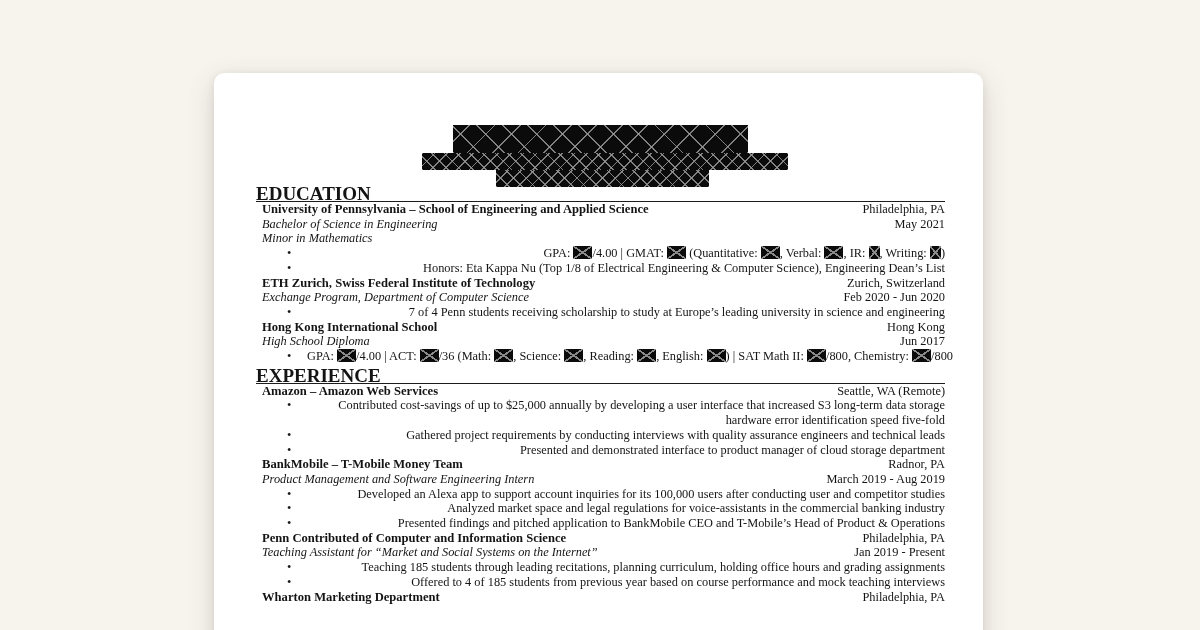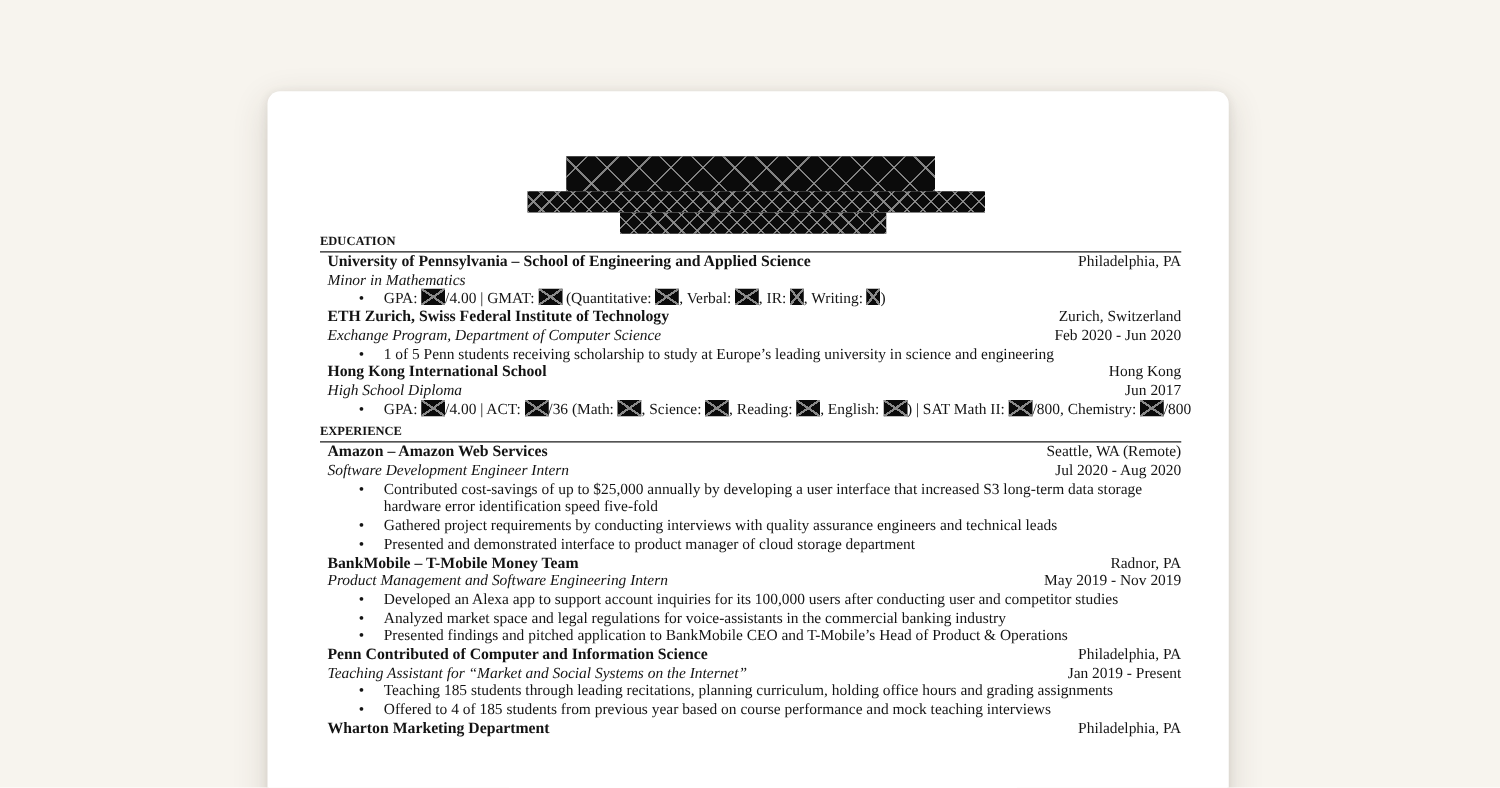--- a/index.html
+++ b/index.html
@@ -40,32 +40,32 @@
       repeating-linear-gradient(-45deg, rgba(150,150,150,.85) 0 1.3px, transparent 1.3px 18px);
   }
   .nr1 { left: 197px; top: 0;    width: 295px; height: 28px; }
   .nr2 { left: 166px; top: 28px; width: 366px; height: 17px; }
   .nr3 { left: 240px; top: 45px; width: 213px; height: 17px; }
   
   .section { margin-top: 0; }
   .section + .section { margin-top: 5px; }
   .section-title {
     font-weight: bold;
-    font-size: 10px;
+    font-size: 19px;
     line-height: 13px;
     border-bottom: 1.6px solid #1c1c1c;
     padding-bottom: 1px;
   }
   .entry { padding-left: 6px; }
   .row { display: flex; justify-content: space-between; align-items: baseline; }
   .org   { font-weight: bold; font-size: 12.6px; }
   .right { white-space: nowrap; font-style: normal; }
   .role  { font-style: italic; }
   .xline { font-style: italic; }
-  .bullet { position: relative; padding-left: 45px; }
+  .bullet { position: relative; padding-left: 45px; text-align: right; }
   .bullet::before {
     content: "\2022";
     position: absolute; left: 25px; top: 0;
   }
   .bullet.nowrap { white-space: nowrap; }
   
   .rx {
     display: inline-block;
     width: 19px; height: 13px;
     vertical-align: -2px;
@@ -87,69 +87,70 @@
       <div class="nr nr3 xh"></div>
     </div>
     <div id="sections">
         <div class="section">
           <div class="section-title">EDUCATION</div>
           <div class="entry">
             <div class="row">
               <span class="org">University of Pennsylvania – School of Engineering and Applied Science</span>
               <span class="right">Philadelphia, PA</span>
             </div>
+            <div class="row">
+              <span class="role">Bachelor of Science in Engineering</span>
+              <span class="right">May 2021</span>
+            </div>
             <div class="xline">Minor in Mathematics</div>
             <div class="bullet nowrap">GPA: <span class="rx"></span>/4.00 | GMAT: <span class="rx"></span> (Quantitative: <span class="rx"></span>, Verbal: <span class="rx"></span>, IR: <span class="rx small"></span>, Writing: <span class="rx small"></span>)</div>
+            <div class="bullet">Honors: Eta Kappa Nu (Top 1/8 of Electrical Engineering &amp; Computer Science), Engineering Dean’s List</div>
           </div>
           <div class="entry">
             <div class="row">
               <span class="org">ETH Zurich, Swiss Federal Institute of Technology</span>
               <span class="right">Zurich, Switzerland</span>
             </div>
             <div class="row">
               <span class="role">Exchange Program, Department of Computer Science</span>
               <span class="right">Feb 2020 - Jun 2020</span>
             </div>
-            <div class="bullet">1 of 5 Penn students receiving scholarship to study at Europe’s leading university in science and engineering</div>
+            <div class="bullet">7 of 4 Penn students receiving scholarship to study at Europe’s leading university in science and engineering</div>
           </div>
           <div class="entry">
             <div class="row">
               <span class="org">Hong Kong International School</span>
               <span class="right">Hong Kong</span>
             </div>
             <div class="row">
               <span class="role">High School Diploma</span>
               <span class="right">Jun 2017</span>
             </div>
             <div class="bullet nowrap">GPA: <span class="rx"></span>/4.00 | ACT: <span class="rx"></span>/36 (Math: <span class="rx"></span>, Science: <span class="rx"></span>, Reading: <span class="rx"></span>, English: <span class="rx"></span>) | SAT Math II: <span class="rx"></span>/800, Chemistry: <span class="rx"></span>/800</div>
           </div>
         </div>
         <div class="section">
           <div class="section-title">EXPERIENCE</div>
           <div class="entry">
             <div class="row">
               <span class="org">Amazon – Amazon Web Services</span>
               <span class="right">Seattle, WA (Remote)</span>
             </div>
-            <div class="row">
-              <span class="role">Software Development Engineer Intern</span>
-              <span class="right">Jul 2020 - Aug 2020</span>
-            </div>
             <div class="bullet">Contributed cost-savings of up to $25,000 annually by developing a user interface that increased S3 long-term data storage hardware error identification speed five-fold</div>
             <div class="bullet">Gathered project requirements by conducting interviews with quality assurance engineers and technical leads</div>
             <div class="bullet">Presented and demonstrated interface to product manager of cloud storage department</div>
           </div>
           <div class="entry">
             <div class="row">
               <span class="org">BankMobile – T-Mobile Money Team</span>
               <span class="right">Radnor, PA</span>
             </div>
             <div class="row">
               <span class="role">Product Management and Software Engineering Intern</span>
-              <span class="right">May 2019 - Nov 2019</span>
+              <span class="right">March 2019 - Aug 2019</span>
             </div>
             <div class="bullet">Developed an Alexa app to support account inquiries for its 100,000 users after conducting user and competitor studies</div>
             <div class="bullet">Analyzed market space and legal regulations for voice-assistants in the commercial banking industry</div>
             <div class="bullet">Presented findings and pitched application to BankMobile CEO and T-Mobile’s Head of Product &amp; Operations</div>
           </div>
           <div class="entry">
             <div class="row">
               <span class="org">Penn Contributed of Computer and Information Science</span>
               <span class="right">Philadelphia, PA</span>
             </div>

